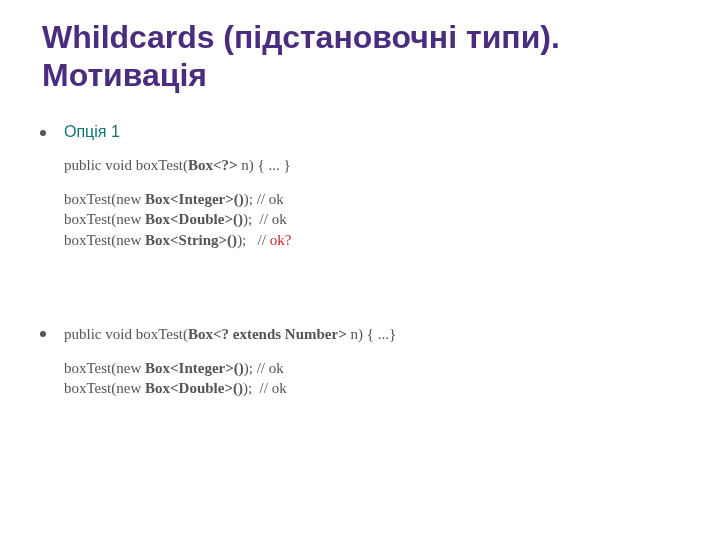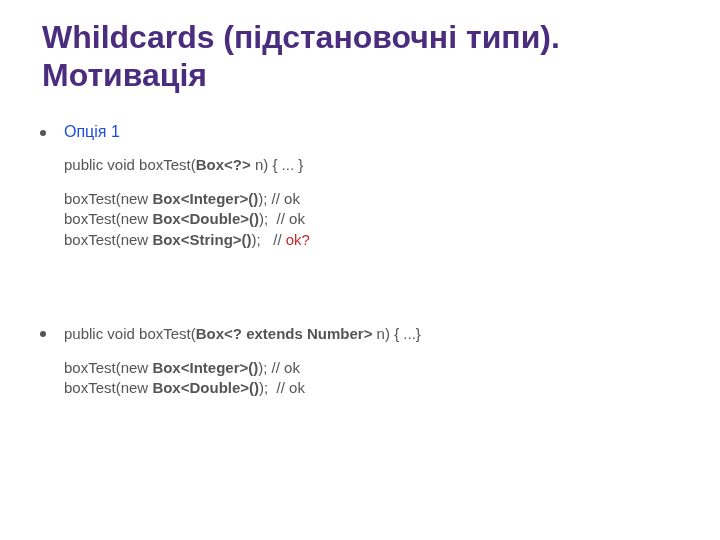--- a/index.html
+++ b/index.html
@@ -41,25 +41,25 @@
     position: absolute;
     left: 0;
     top: 7px;
     width: 6px;
     height: 6px;
     background: #555;
     border-radius: 50%;
   }
   .opt-label {
     font-size: 16px;
-    color: #1d4ed8;
+    color: #0f766e;
     margin-bottom: 14px;
   }
   .code {
-    font-family: Liberation Sans, sans-serif;
+    font-family: Liberation Serif, serif;
     font-size: 15px;
     line-height: 1.35;
     color: #555;
     white-space: pre;
   }
   .b { font-weight: 700; }
   .r { color: #c62828; }
   .gap { height: 14px; }
   .biggap { height: 46px; }
 </style>

